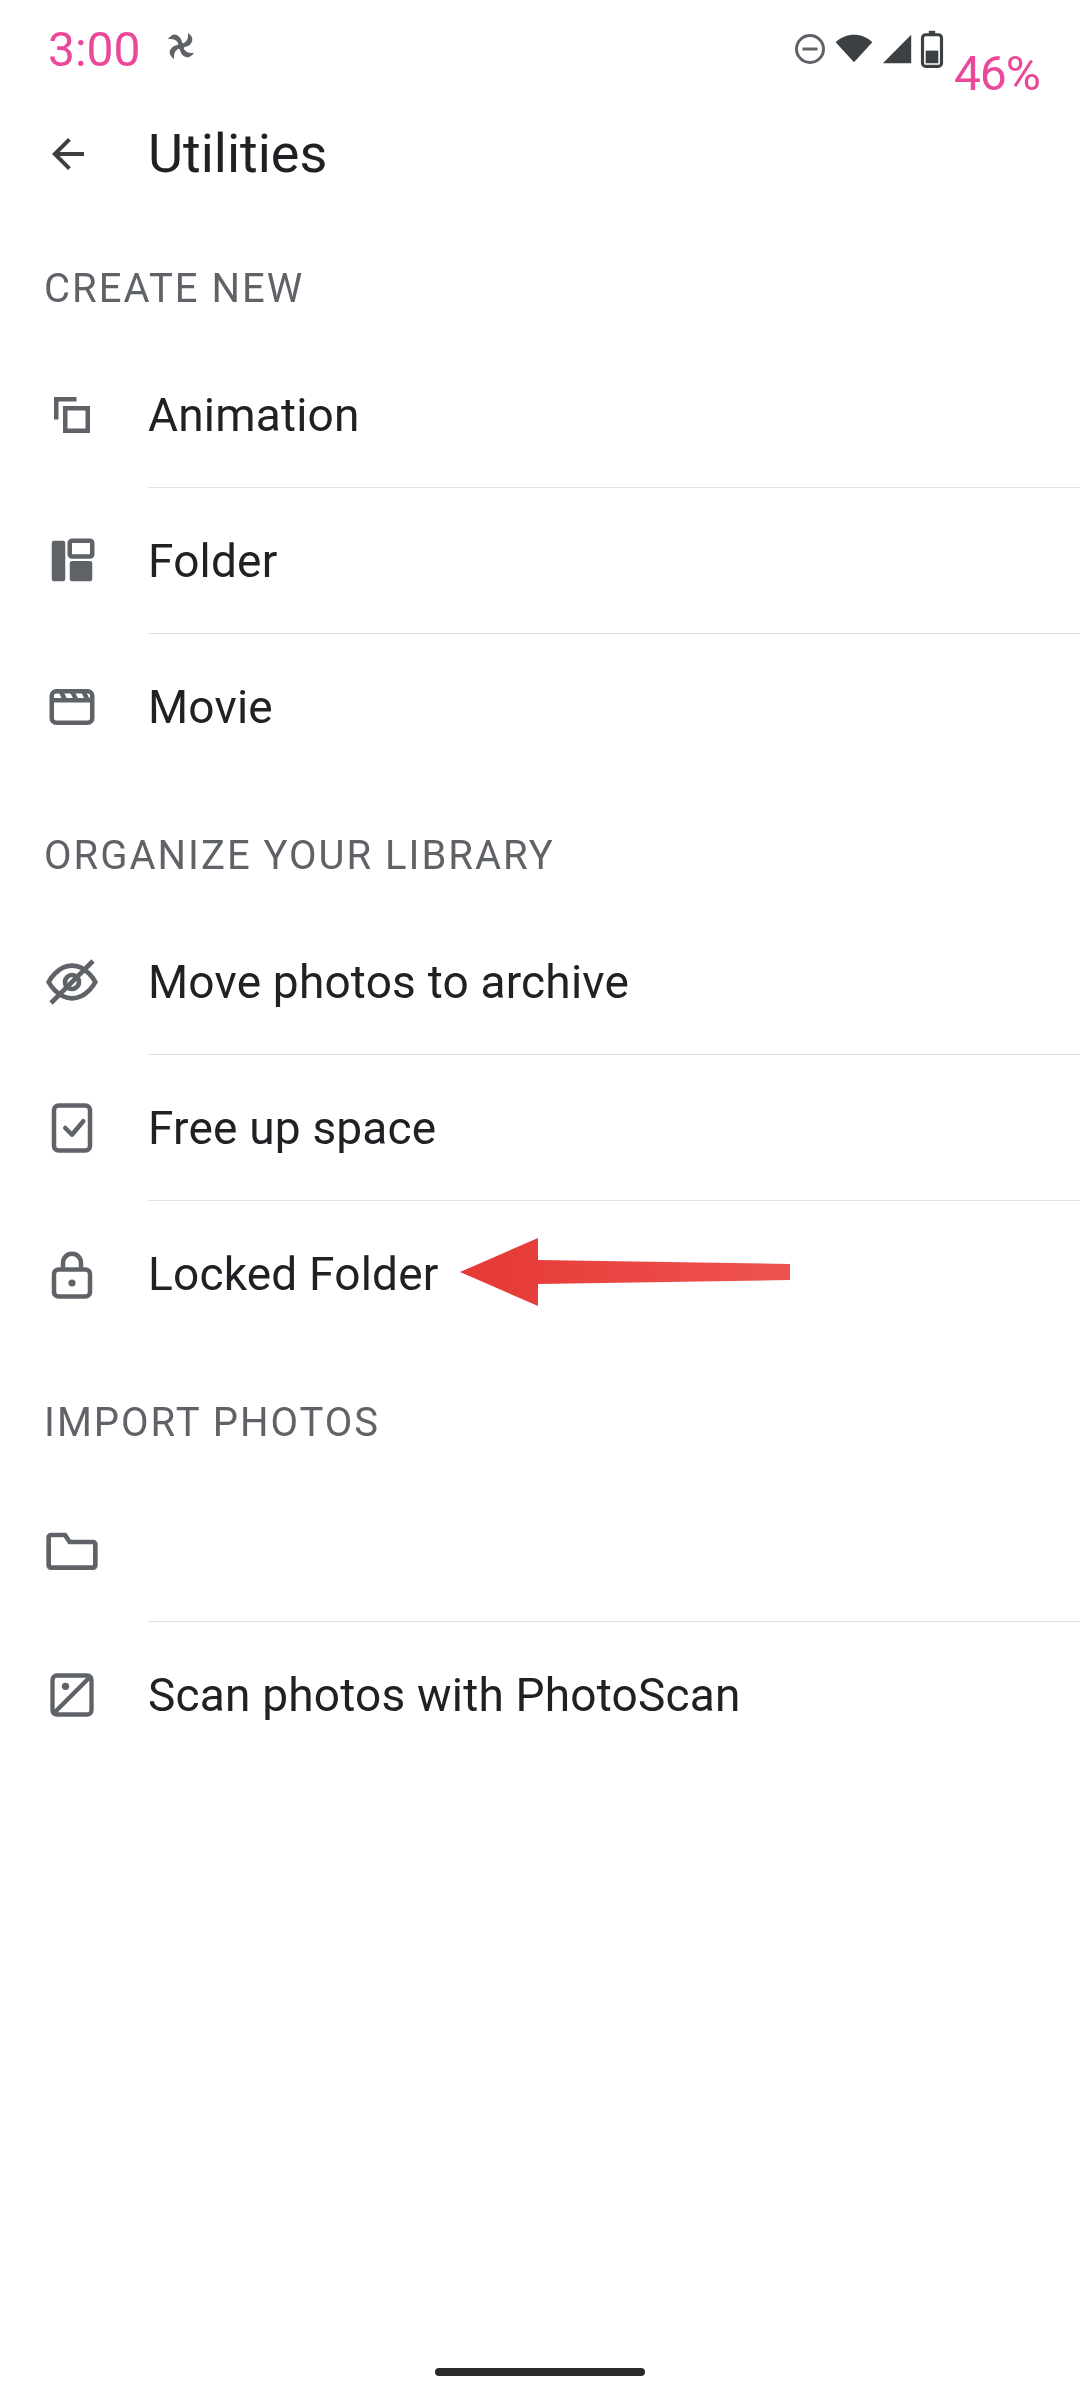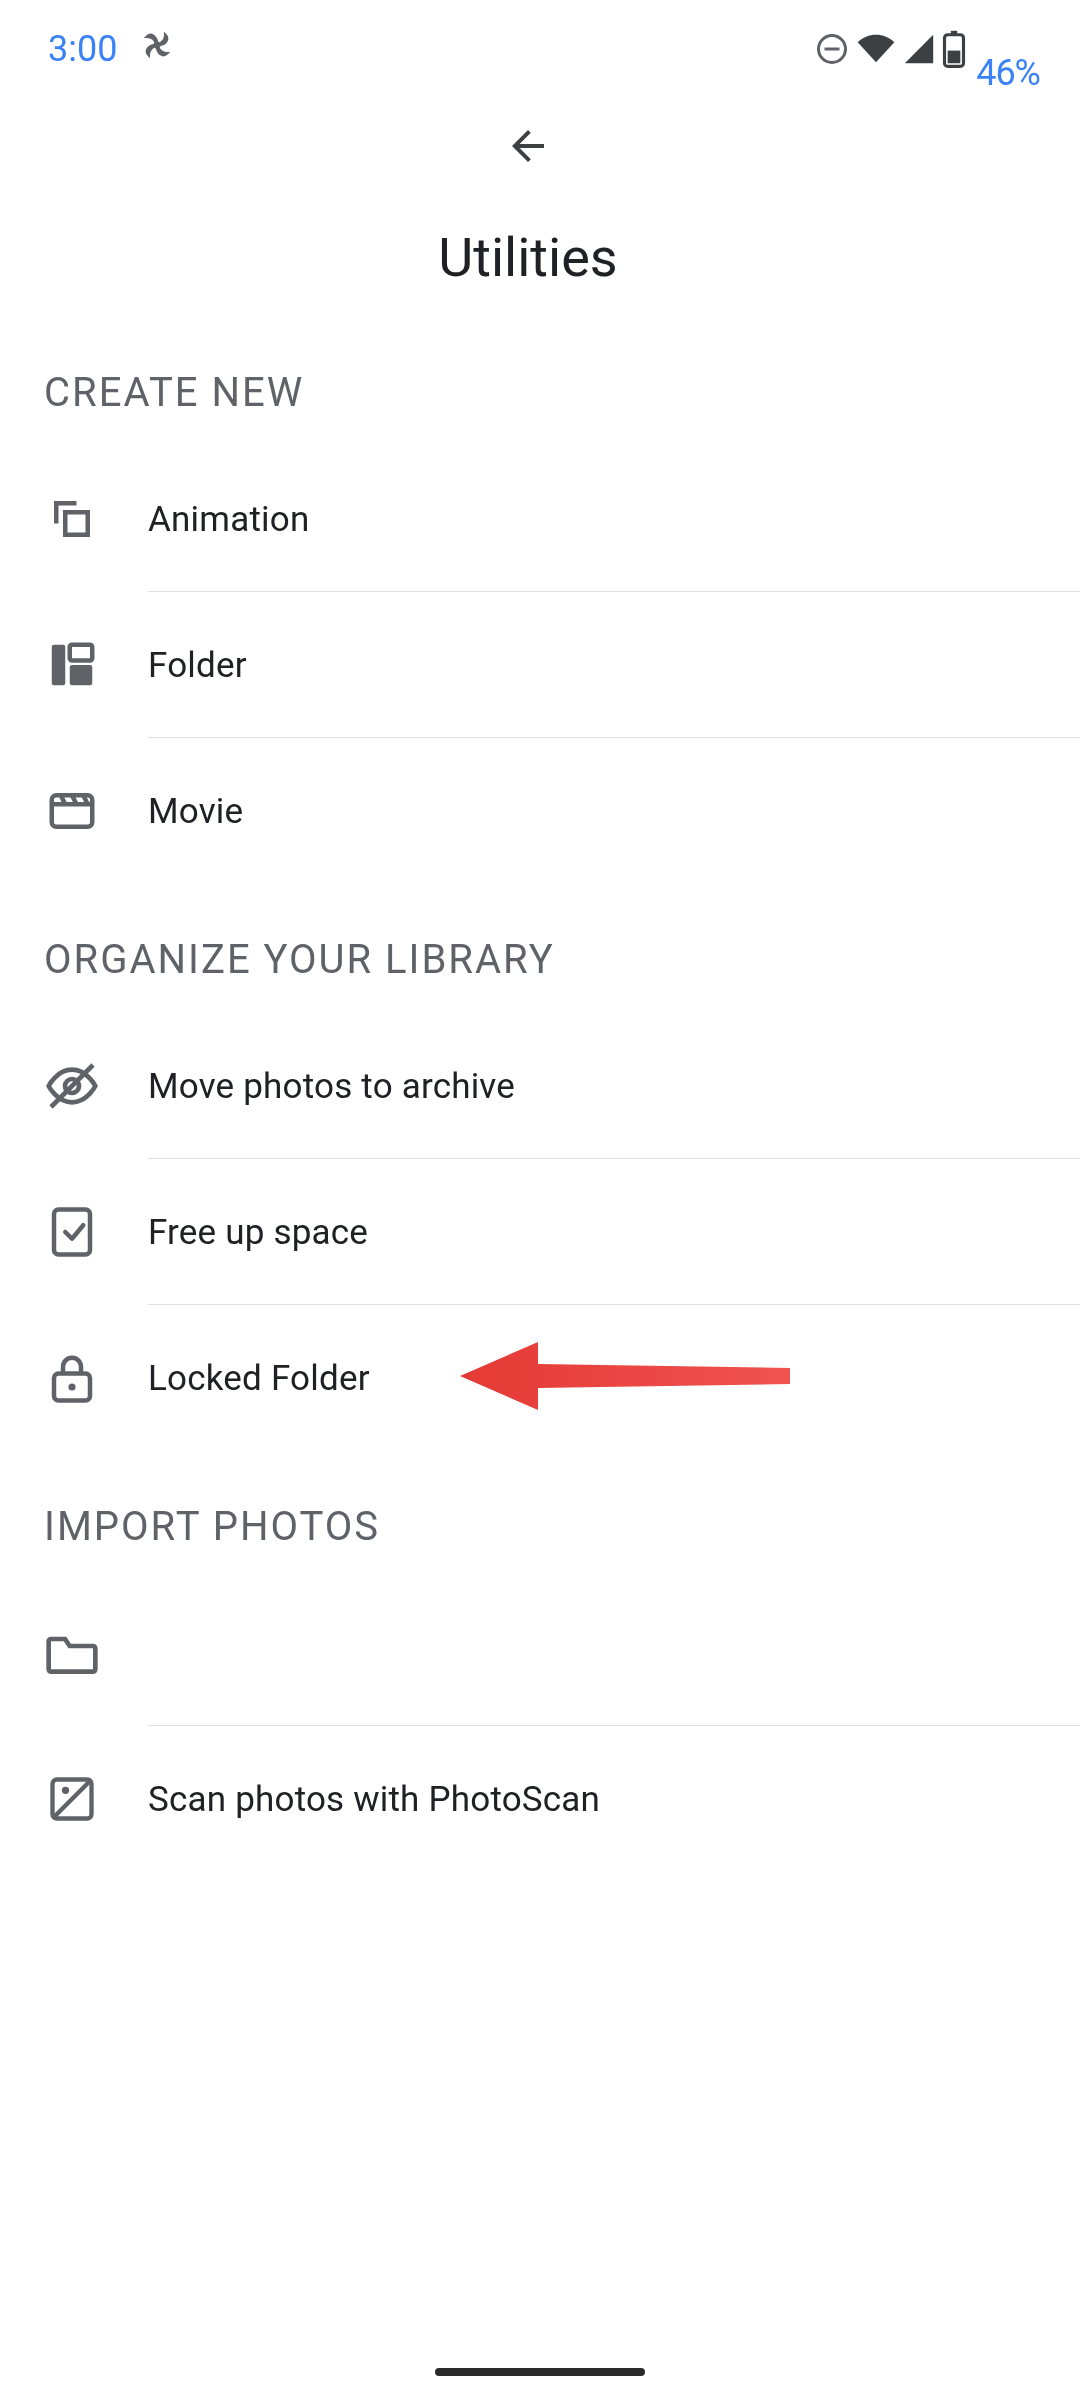--- a/index.html
+++ b/index.html
@@ -11,34 +11,33 @@
     color: #202124;
     position: relative;
     overflow: hidden;
   }
   .status-bar {
     display: flex;
     align-items: center;
     justify-content: space-between;
     padding: 18px 40px 0 48px;
     height: 80px;
-    font-size: 36px;
-    color: #3b82f6;
+    font-size: 48px;
+    color: #ec4899;
     gap: 30px;
   }
   .status-left { display: flex; align-items: center; gap: 20px; }
   .status-right { display: flex; align-items: center; gap: 6px; }
   .status-right svg { display: block; }
   .status-right .pct { margin-left: 4px; letter-spacing: -1px; margin-top: 48px; }
   .app-bar {
     display: flex;
     align-items: center;
     gap: 56px;
-    padding: 42px 48px 28px 24px;
-    flex-direction: column;
+    padding: 42px 48px 28px 44px;
   }
   .app-bar .title {
     font-size: 54px;
     font-weight: 400;
     color: #202124;
   }
   .back-btn { width: 48px; height: 48px; display:flex; align-items:center; justify-content:center; }
   .section-header {
     font-size: 40px;
     letter-spacing: 2px;
@@ -56,21 +55,21 @@
   }
   .list-item .icon {
     width: 56px;
     height: 56px;
     display: flex;
     align-items: center;
     justify-content: center;
     flex-shrink: 0;
   }
   .list-item .label {
-    font-size: 35px;
+    font-size: 46px;
     color: #202124;
     letter-spacing: 0.2px;
   }
   .divider {
     position: absolute;
     left: 148px;
     right: 0;
     bottom: 0;
     height: 1px;
     background: #e0e0e5;

